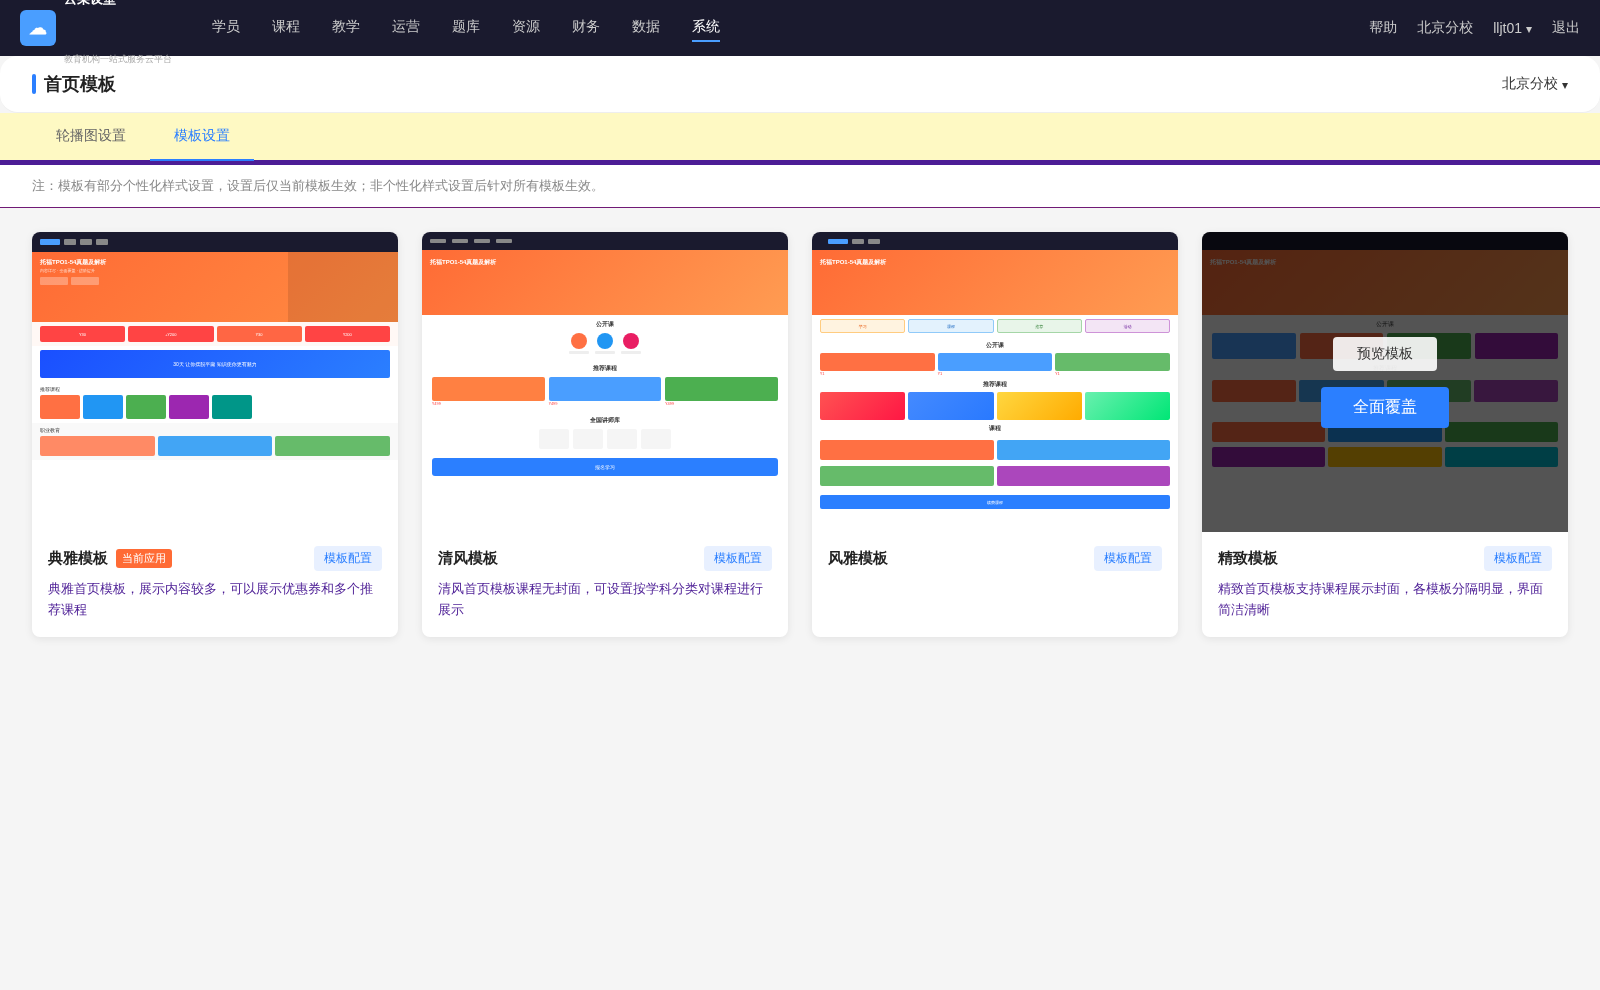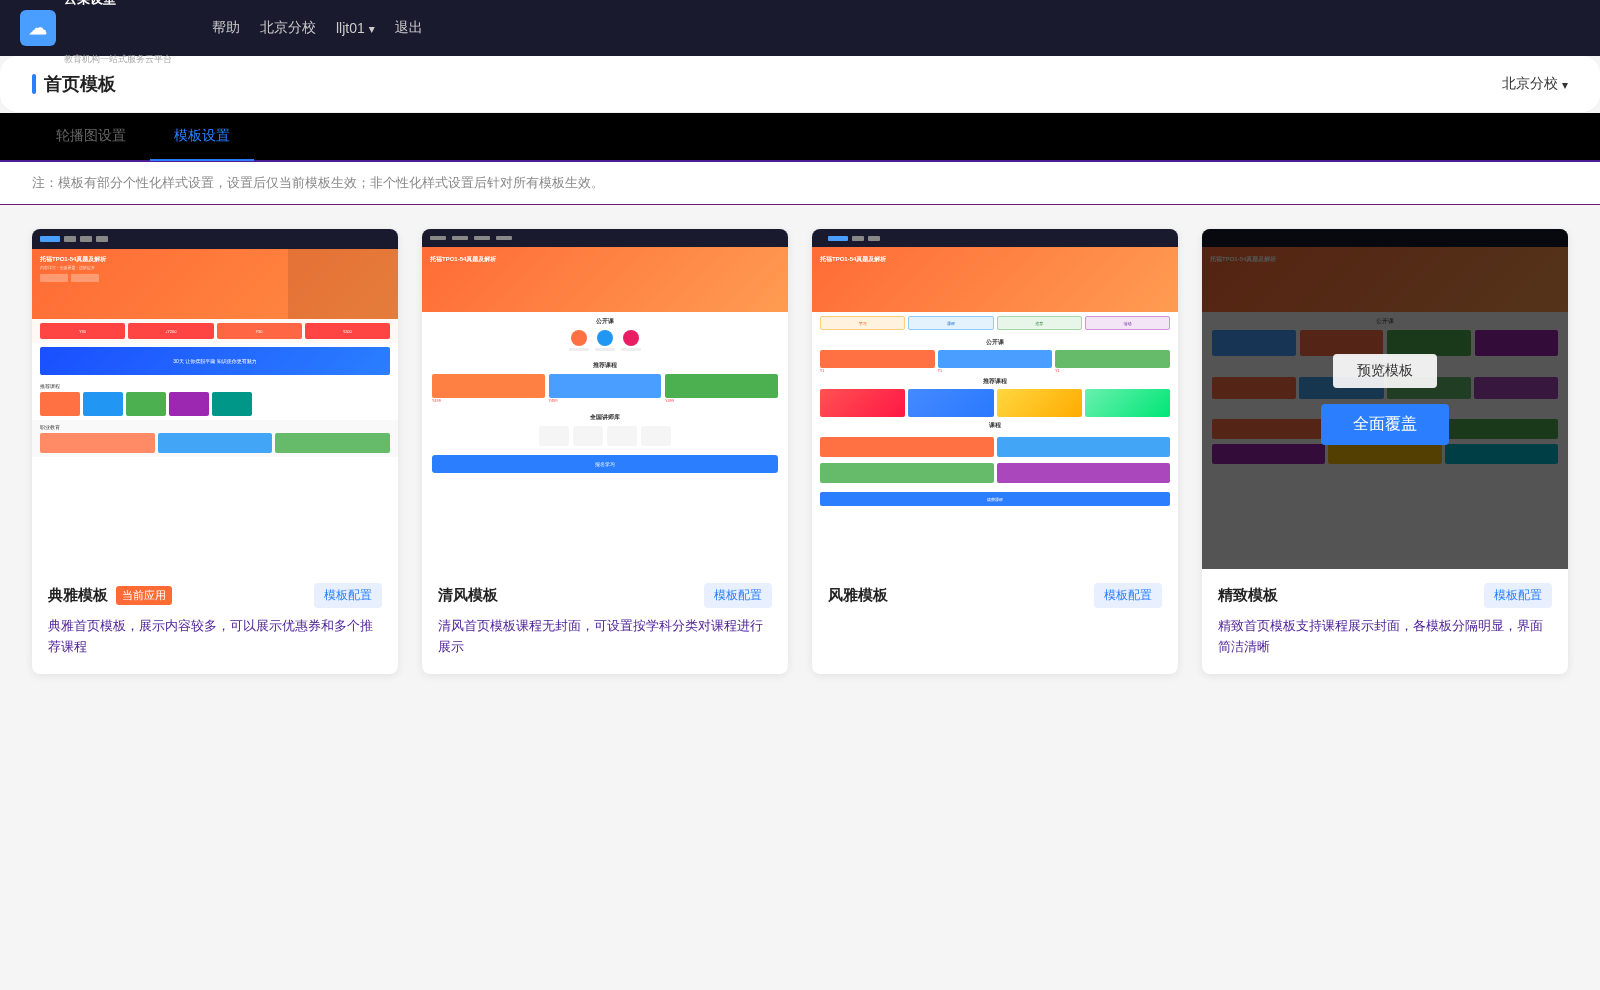--- a/index.html
+++ b/index.html
@@ -60,23 +60,23 @@
       border-bottom: 1px solid #eee;
       border-radius: 18px;
     }
     .page-title-wrap { display: flex; align-items: center; gap: 8px; }
     .page-title-bar { width: 4px; height: 20px; background: #2b7fff; border-radius: 2px; }
     .page-title { font-size: 18px; font-weight: bold; color: #222; }
     .branch-selector { display: flex; align-items: center; gap: 4px; color: #333; font-size: 14px; cursor: pointer; }
 
     
     .tabs-wrap {
-      background: #000000;
+      background: #fef9c3;
       padding: 0 32px;
-      border-bottom: 2px solid #4c1d95;
+      border-bottom: 5px solid #4c1d95;
     }
     .tabs { display: flex; gap: 0; }
     .tab {
       padding: 14px 24px;
       font-size: 14px;
       color: #666;
       cursor: pointer;
       border-bottom: 2px solid transparent;
       margin-bottom: -1px;
     }
@@ -104,21 +104,21 @@
     .template-card {
       background: white;
       border-radius: 8px;
       overflow: hidden;
       box-shadow: 0 2px 8px rgba(0,0,0,0.08);
     }
 
     .template-preview {
       position: relative;
       width: 100%;
-      height: 340px;
+      height: 300px;
       overflow: hidden;
       background: #f0f0f0;
     }
 
     .preview-overlay {
       position: absolute;
       top: 0; left: 0; right: 0; bottom: 0;
       background: rgba(0,0,0,0.45);
       display: flex;
       flex-direction: column;
@@ -287,20 +287,31 @@
 <body>
 
 <nav class="navbar">
   <div class="navbar-logo">
     <div class="logo-icon">☁</div>
     <div class="logo-text-wrap">
       <span class="logo-title">云朵设堂</span>
       <span class="logo-sub">教育机构一站式服务云平台</span>
     </div>
   </div>
+  <div class="nav-items">
+    <a class="nav-item">学员</a>
+    <a class="nav-item">课程</a>
+    <a class="nav-item">教学</a>
+    <a class="nav-item">运营</a>
+    <a class="nav-item">题库</a>
+    <a class="nav-item">资源</a>
+    <a class="nav-item">财务</a>
+    <a class="nav-item">数据</a>
+    <a class="nav-item active">系统</a>
+  </div>
   <div class="navbar-right">
     <span>帮助</span>
     <span>北京分校</span>
     <span class="user-dropdown">
       <span>lljt01</span>
       <span class="chevron-down"></span>
     </span>
     <span>退出</span>
   </div>
 </nav>

